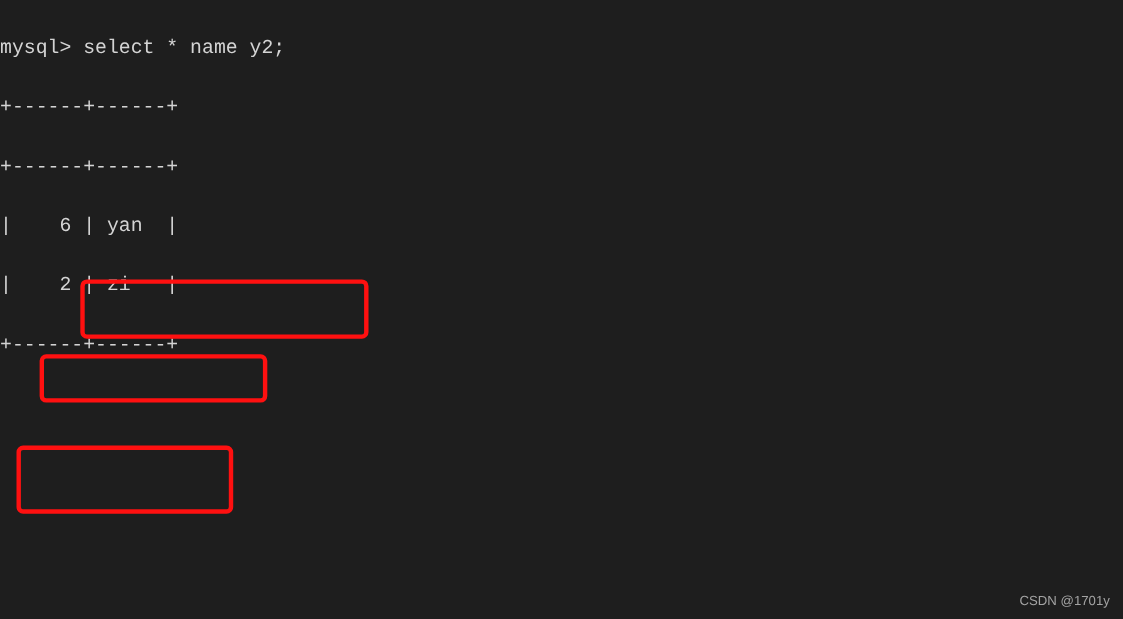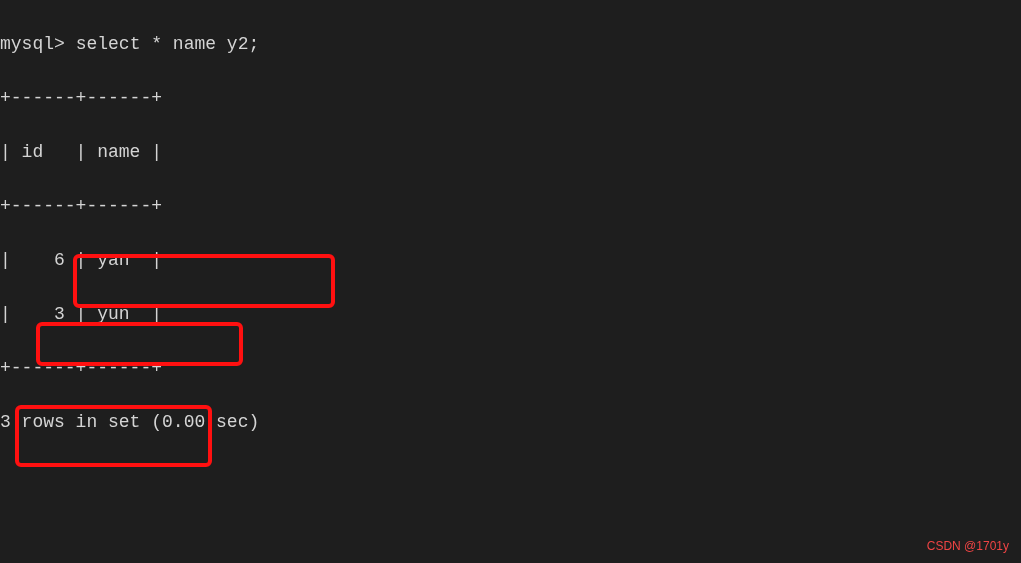--- a/index.html
+++ b/index.html
@@ -29,37 +29,35 @@
     .red-box {
       position: absolute;
       border: 4px solid #ff1010;
       border-radius: 6px;
       pointer-events: none;
     }
     .watermark {
       position: absolute;
       bottom: 8px;
       right: 12px;
-      color: #ef4444;
+      color: #a3a3a3;
       font-size: 12px;
       font-family: Arial, sans-serif;
     }
   </style>
 </head>
 <body>
 
 <div class="terminal">
 <div class="line"><span>mysql&gt;</span> <span>select * name y2;</span></div>
 <div class="line">+------+------+</div>
-<div class="line">| id   | name |</div>
 <div class="line">+------+------+</div>
 <div class="line">|    6 | yan  |</div>
-<div class="line">|    3 | yun  |</div>
+<div class="line">|    2 | zi   |</div>
 <div class="line">+------+------+</div>
-<div class="line">3 rows in set (0.00 sec)</div>
 <div class="line"> </div>
 
 
 
 
 
 
 
 
 

